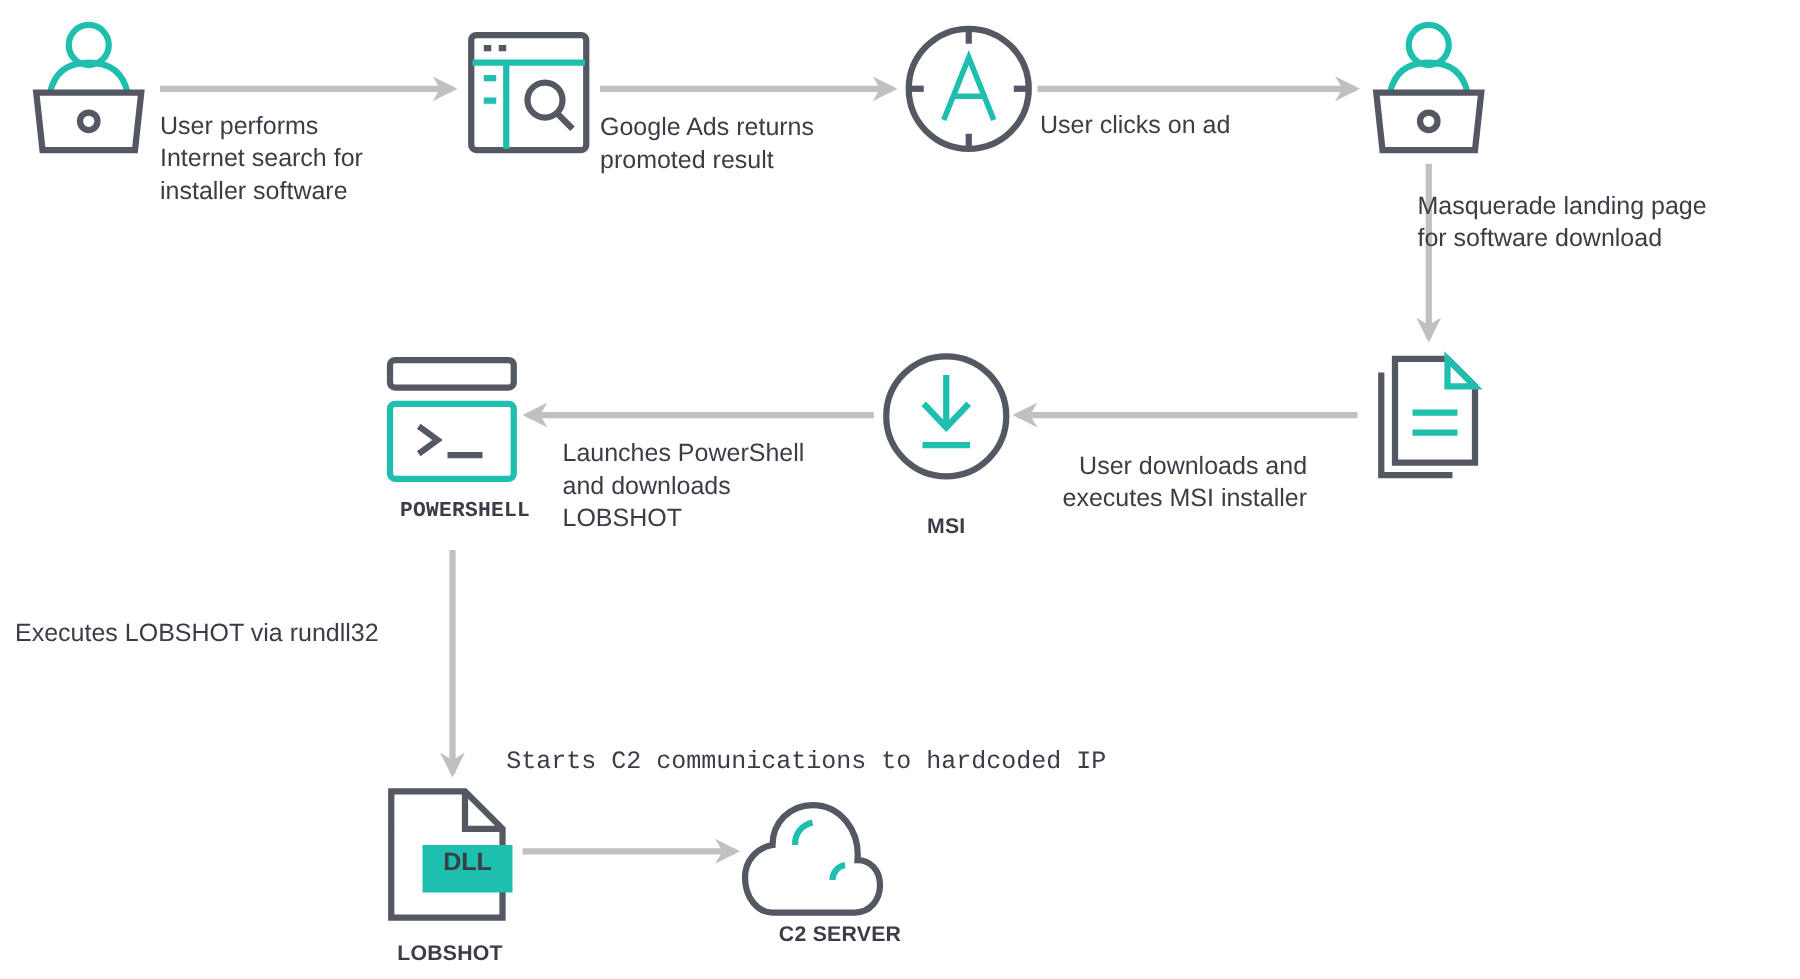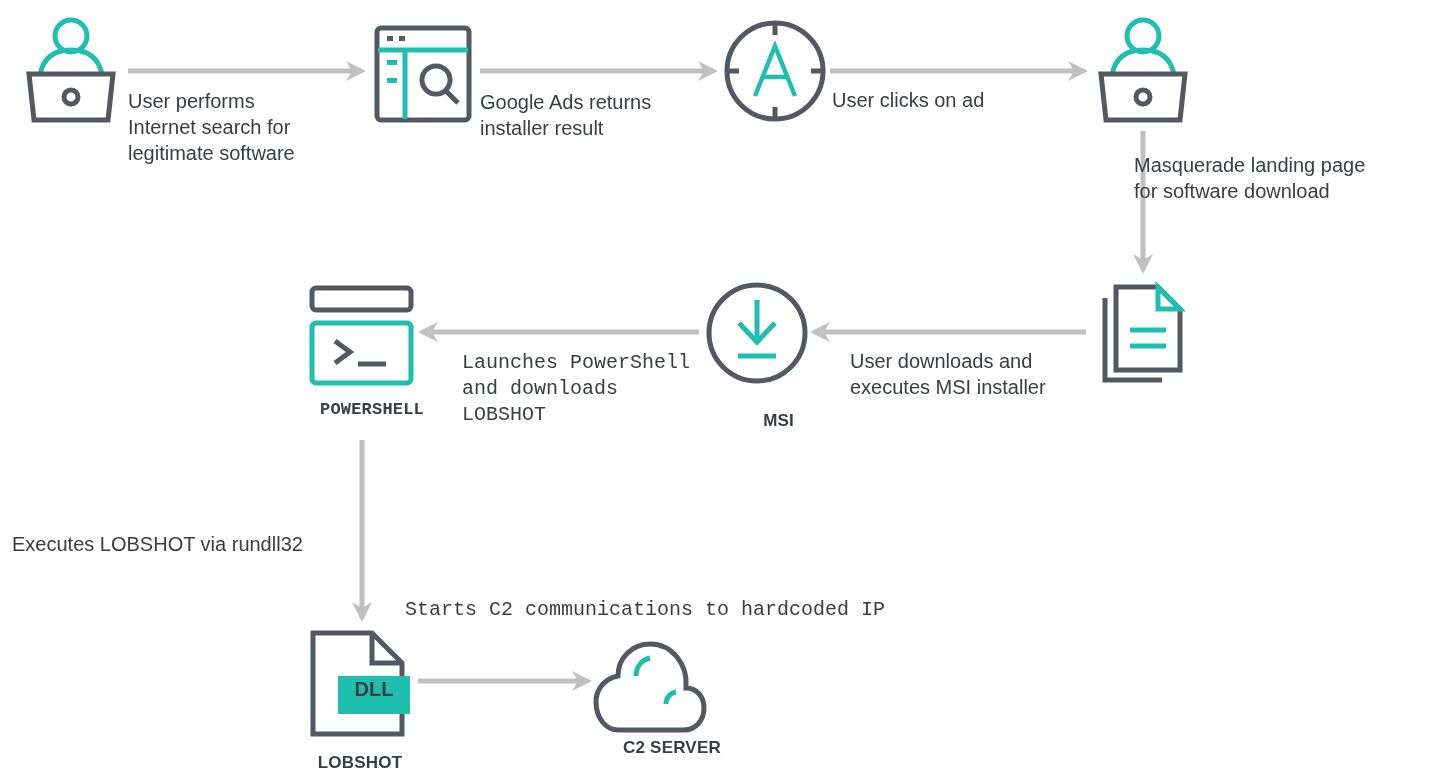--- a/index.html
+++ b/index.html
@@ -95,30 +95,30 @@
   <g transform="translate(592,634)">
     <path d="M24,96 C8,96 2,84 2,74 C2,60 12,52 24,52 C24,38 30,30 36,22 C44,8 58,2 70,2 C88,2 102,14 104,32 C106,40 108,44 114,46 C124,50 112,50 112,62 C112,72 106,80 104,96 Z" fill="none" stroke="none"></path>
     <path d="M26,96 L92,96 C104,96 112,86 112,74 C112,62 104,54 94,54 C96,30 80,10 58,10 C40,10 26,24 26,42 C14,44 4,54 4,68 C4,84 14,96 26,96 Z" fill="none" stroke="#545863" stroke-width="5"></path>
     <path d="M44,42 C44,32 50,26 58,24" fill="none" stroke="#1ebfae" stroke-width="5"></path>
     <path d="M74,70 C74,64 78,59 84,58" fill="none" stroke="#1ebfae" stroke-width="5"></path>
   </g>
 </svg>
 
 <div class="lbl" style="left:128px; top:88px;">User performs
 Internet search for
-legitimate software</div>
+installer software</div>
 <div class="lbl" style="left:480px; top:89px;">Google Ads returns
-installer result</div>
+promoted result</div>
 <div class="lbl" style="left:832px; top:87px;text-align:right;">User clicks on ad</div>
 <div class="lbl" style="left:1134px; top:152px;">Masquerade landing page
 for software download</div>
-<div class="lbl" style="left:850px; top:348px; text-align:left;">User downloads and
+<div class="lbl" style="left:850px; top:360px; text-align:right;">User downloads and
 executes MSI installer</div>
-<div class="lbl" style="left:462px; top:350px;font-family:Liberation Mono, monospace;">Launches PowerShell
+<div class="lbl" style="left:450px; top:350px;">Launches PowerShell
 and downloads
 LOBSHOT</div>
-<div class="lbl" style="left:12px; top:494px;margin-top:37px;">Executes LOBSHOT via rundll32</div>
+<div class="lbl" style="left:12px; top:494px;">Executes LOBSHOT via rundll32</div>
 <div class="lbl" style="left:405px; top:597px;font-family:Liberation Mono, monospace;">Starts C2 communications to hardcoded IP</div>
 
-<div class="cap" style="left:720px; top:411px; width:74px;text-align:right;">MSI</div>
+<div class="cap" style="left:720px; top:411px; width:74px;">MSI</div>
 <div class="cap" style="left:292px; top:400px; width:160px;font-family:Liberation Mono, monospace;">POWERSHELL</div>
 <div class="cap" style="left:290px; top:753px; width:140px;">LOBSHOT</div>
 <div class="cap" style="left:592px; top:738px; width:160px;">C2 SERVER</div>
 
 </body></html>

